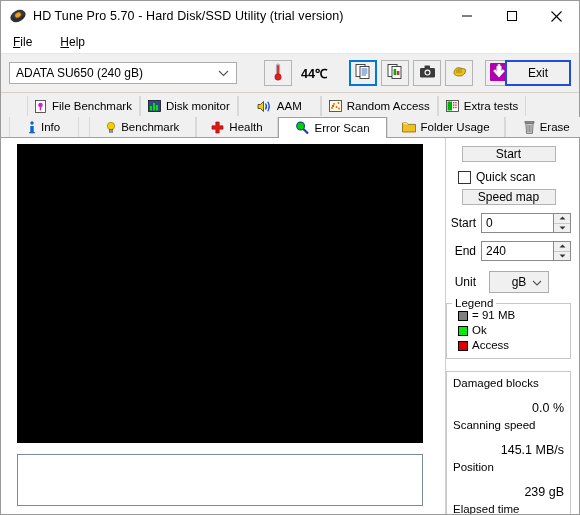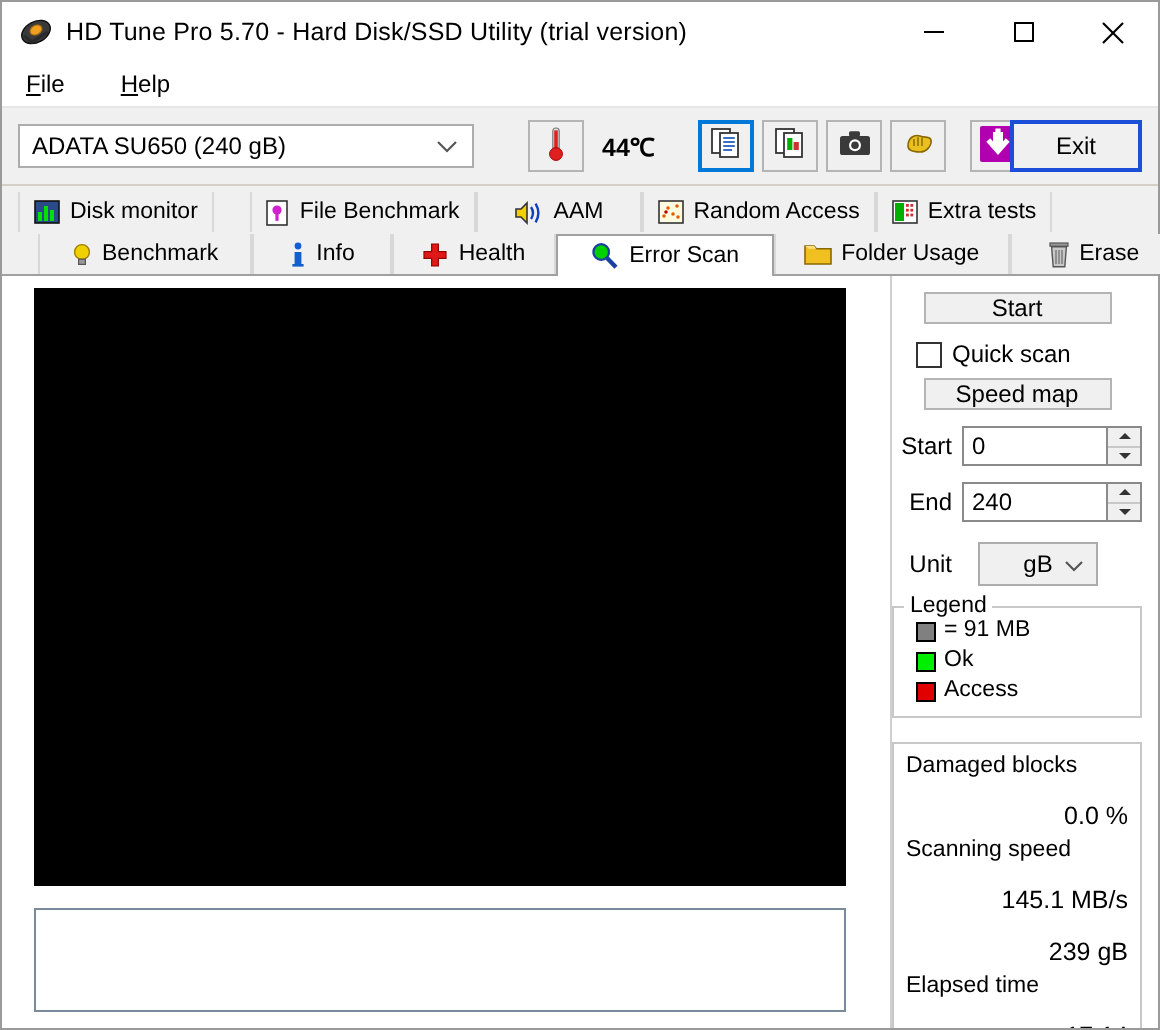--- a/index.html
+++ b/index.html
@@ -503,40 +503,40 @@
           </svg>
         </span>
       </div>
     </div>
 
     <div class="exit-btn">Exit</div>
   </div>
 
   <div class="tabs-wrap">
     <div class="tabrow">
+      <div class="tab" style="margin-left:18px;">
+        <span class="ti">
+          <svg width="12" height="13" viewBox="0 0 12 13">
+              <rect x="0.5" y="0.5" width="10" height="12" fill="#fff" stroke="#333" stroke-width="0.8"></rect>
+              <circle cx="5.5" cy="5" r="2.3" fill="#d020d0"></circle>
+              <rect x="4.7" y="7" width="1.6" height="3.4" fill="#d020d0"></rect>
+            </svg>
+        </span>
+        <span>File Benchmark</span>
+      </div>
       <div class="tab">
         <span class="ti">
           <svg width="13" height="12" viewBox="0 0 13 12">
               <rect x="0.5" y="0.5" width="12" height="11" fill="#2a4a8a" stroke="#111" stroke-width="0.8"></rect>
               <rect x="2" y="6" width="2" height="4.5" fill="#00e000"></rect>
               <rect x="5" y="3" width="2" height="7.5" fill="#00e000"></rect>
               <rect x="8" y="5" width="2" height="5.5" fill="#00e000"></rect>
             </svg>
         </span>
         <span>Disk monitor</span>
-      </div>
-      <div class="tab" style="margin-left:18px;">
-        <span class="ti">
-          <svg width="12" height="13" viewBox="0 0 12 13">
-              <rect x="0.5" y="0.5" width="10" height="12" fill="#fff" stroke="#333" stroke-width="0.8"></rect>
-              <circle cx="5.5" cy="5" r="2.3" fill="#d020d0"></circle>
-              <rect x="4.7" y="7" width="1.6" height="3.4" fill="#d020d0"></rect>
-            </svg>
-        </span>
-        <span>File Benchmark</span>
       </div>
       <div class="tab" style="padding:0 18px;">
         <span class="ti">
           <svg width="15" height="13" viewBox="0 0 15 13">
               <path d="M1 4.5 L3.5 4.5 L6.5 1.5 L6.5 11.5 L3.5 8.5 L1 8.5 Z" fill="#f0d000" stroke="#333" stroke-width="0.8"></path>
               <path d="M8.5 3.5 Q10.5 6.5 8.5 9.5" stroke="#1040c0" stroke-width="1.2" fill="none"></path>
               <path d="M10.8 1.8 Q13.6 6.5 10.8 11.2" stroke="#1040c0" stroke-width="1.2" fill="none"></path>
             </svg>
         </span>
         <span>AAM</span>
@@ -566,38 +566,38 @@
               <rect x="9.2" y="4.4" width="1.4" height="1.4" fill="#d03030"></rect>
               <rect x="7" y="6.8" width="1.4" height="1.4" fill="#d03030"></rect>
               <rect x="9.2" y="6.8" width="1.4" height="1.4" fill="#d03030"></rect>
             </svg>
         </span>
         <span>Extra tests</span>
       </div>
     </div>
 
     <div class="tabrow" style="margin-top:1px;">
-      <div class="tab" style="margin-left:10px; padding:0 16px;">
-        <span class="ti">
-          <svg width="10" height="13" viewBox="0 0 10 13">
-              <circle cx="5" cy="5" r="3.7" fill="#f0d000" stroke="#a08000" stroke-width="0.7"></circle>
-              <rect x="3.3" y="8.6" width="3.4" height="2.6" fill="#999" stroke="#555" stroke-width="0.6"></rect>
-            </svg>
-        </span>
-        <span>Benchmark</span>
-      </div>
       <div class="tab" style="padding:0 18px;">
         <span class="ti">
           <svg width="8" height="13" viewBox="0 0 8 13">
               <circle cx="4" cy="2" r="1.7" fill="#1060d0"></circle>
               <path d="M2.3 5 L5.7 5 L5.7 11.5 L2.3 11.5 Z" fill="#1060d0"></path>
               <rect x="1.2" y="11" width="5.6" height="1.3" fill="#1060d0"></rect>
             </svg>
         </span>
         <span>Info</span>
+      </div>
+      <div class="tab" style="margin-left:10px; padding:0 16px;">
+        <span class="ti">
+          <svg width="10" height="13" viewBox="0 0 10 13">
+              <circle cx="5" cy="5" r="3.7" fill="#f0d000" stroke="#a08000" stroke-width="0.7"></circle>
+              <rect x="3.3" y="8.6" width="3.4" height="2.6" fill="#999" stroke="#555" stroke-width="0.6"></rect>
+            </svg>
+        </span>
+        <span>Benchmark</span>
       </div>
       <div class="tab" style="padding:0 14px;">
         <span class="ti">
           <svg width="13" height="13" viewBox="0 0 13 13">
               <path d="M4.8 1 L8.2 1 L8.2 4.8 L12 4.8 L12 8.2 L8.2 8.2 L8.2 12 L4.8 12 L4.8 8.2 L1 8.2 L1 4.8 L4.8 4.8 Z" fill="#e01818" stroke="#900" stroke-width="0.6"></path>
             </svg>
         </span>
         <span>Health</span>
       </div>
       <div class="tab active" style="padding:0 16px;">
@@ -717,20 +717,21 @@
           <span class="sw" style="background:#e00000;"></span>
           <span>Access</span>
         </div>
       </div>
 
       <div class="stats">
         <div class="stat-label">Damaged blocks</div>
         <div class="stat-val">0.0 %</div>
         <div class="stat-label">Scanning speed</div>
         <div class="stat-val">145.1 MB/s</div>
+        <div class="stat-label">Position</div>
         <div class="stat-val">239 gB</div>
         <div class="stat-label">Elapsed time</div>
         <div class="stat-val">17:14</div>
       </div>
 
     </div>
   </div>
 </div>
 
 </body></html>

